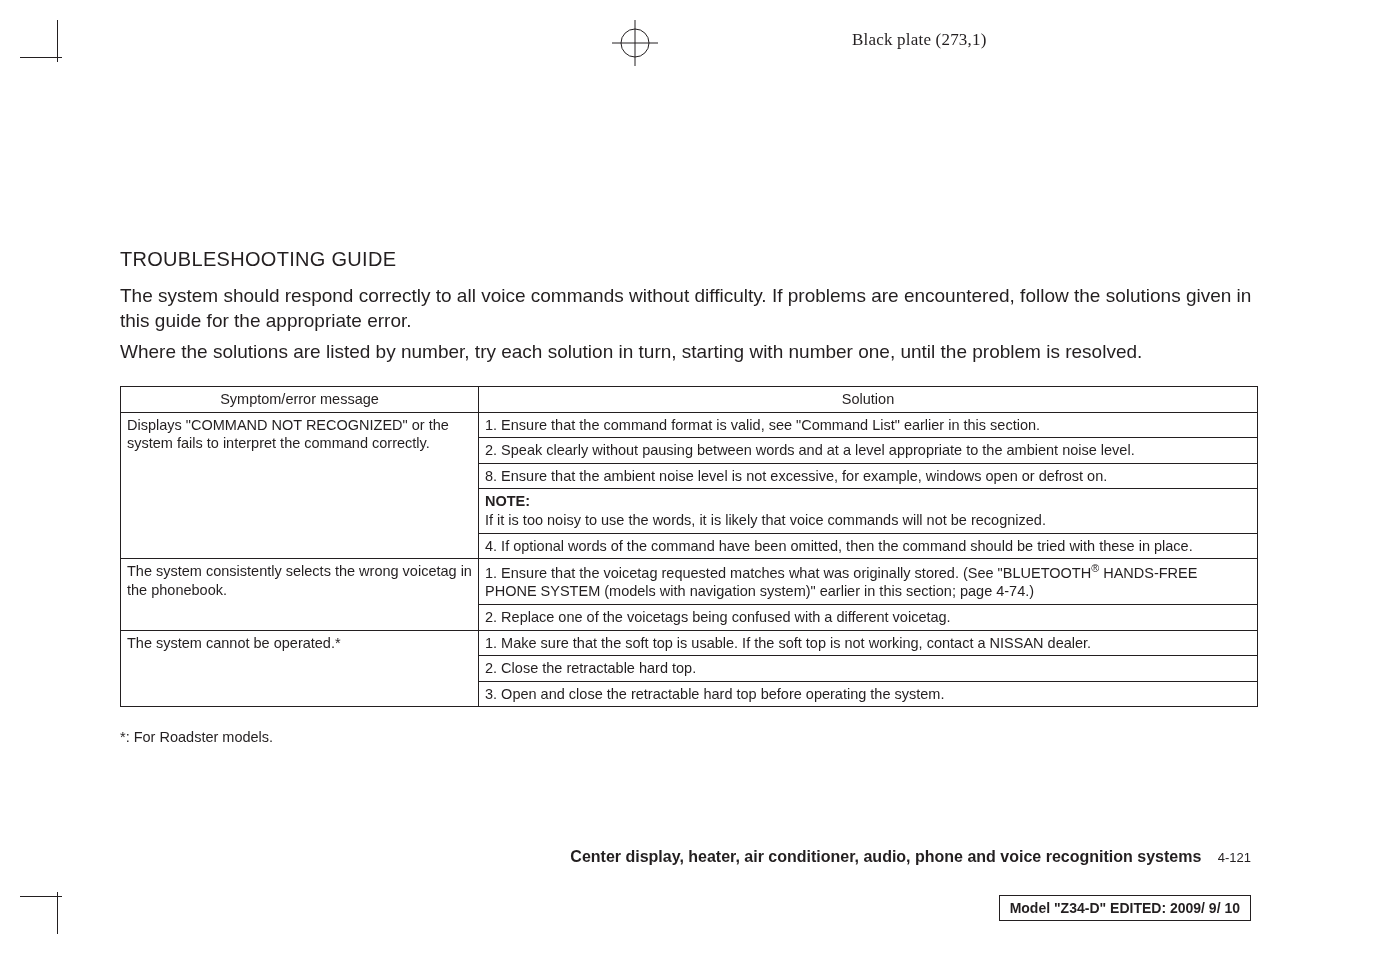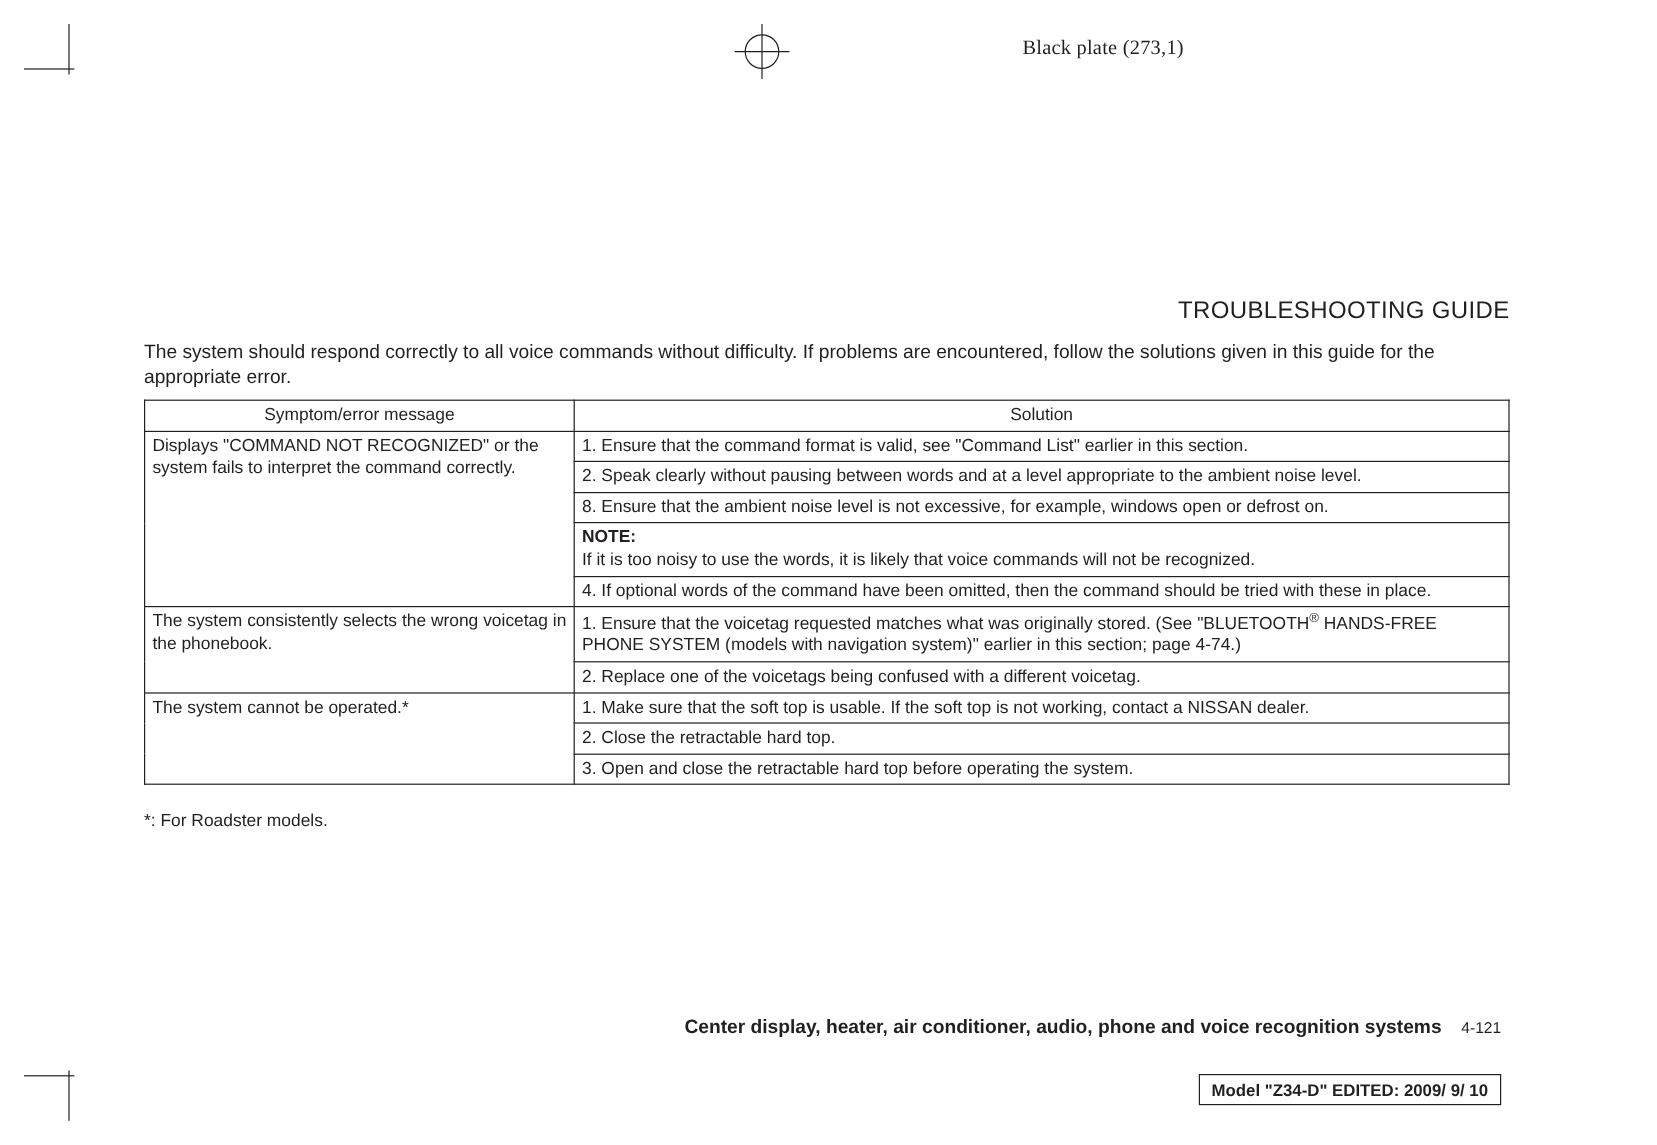--- a/index.html
+++ b/index.html
@@ -45,34 +45,33 @@
     left: 120px;
     top: 248px;
     width: 1138px;
   }
 
   .heading {
     font-size: 20px;
     letter-spacing: 0.3px;
     margin:0 0 12px 0;
     font-weight: 400;
-    text-align: right;
   }
 
   .para {
-    font-size: 16px;
+    font-size: 19px;
     line-height: 1.32;
     margin: 0 0 6px 0;
     font-weight: 300;
   }
 
   table.tg {
     border-collapse: collapse;
     width: 100%;
-    margin-top: 8px;
+    margin-top: 22px;
     font-size: 14.5px;
   }
   table.tg th, table.tg td {
     border: 1px solid #231f20;
     padding: 3px 6px 3px 6px;
     vertical-align: top;
     font-weight: 300;
     line-height: 1.28;
   }
   table.tg th {
@@ -128,20 +127,21 @@
       <line x1="23" y1="0" x2="23" y2="46" stroke="#231f20" stroke-width="1"></line>
       <line x1="0" y1="23" x2="46" y2="23" stroke="#231f20" stroke-width="1"></line>
     </svg>
   </div>
 
   <div class="plate-label">Black plate (273,1)</div>
 
   <div class="content">
     <h2 class="heading">TROUBLESHOOTING GUIDE</h2>
     <p class="para">The system should respond correctly to all voice commands without difficulty. If problems are encountered, follow the solutions given in this guide for the appropriate error.</p>
+    <p class="para">Where the solutions are listed by number, try each solution in turn, starting with number one, until the problem is resolved.</p>
 
     <table class="tg">
       <colgroup>
           <col class="col-sym">
           <col>
         </colgroup>
       <tbody>
           <tr>
         <th>Symptom/error message</th>
         <th>Solution</th>

